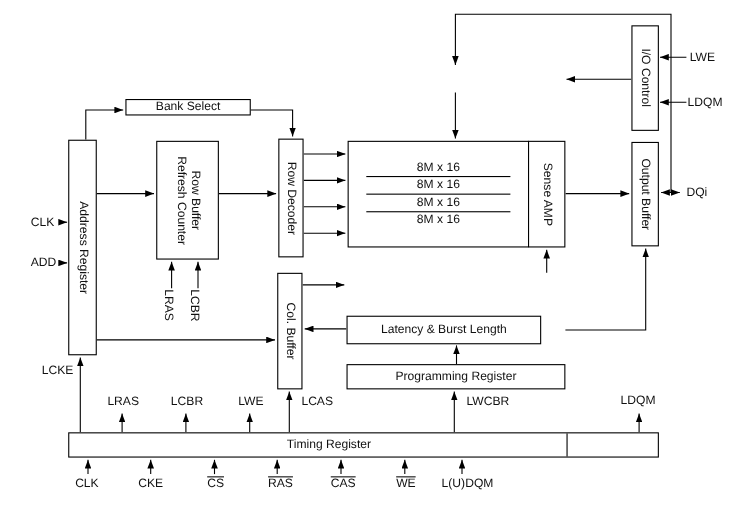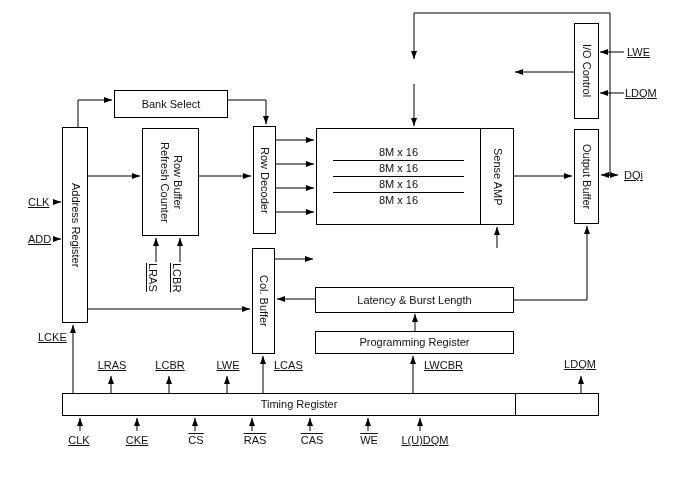--- a/index.html
+++ b/index.html
@@ -31,21 +31,20 @@
   .memrow {
     flex: 1 1 auto;
     display: flex; align-items: center; justify-content: center;
   }
   .memrow.divided { border-bottom: 1px solid #000000; }
   .lbl {
     position: absolute;
     font-size: 11px;
     line-height: 12px;
     white-space: nowrap;
-    text-decoration: underline;
   }
   .ctr { transform: translateX(-50%); }
   .ovl { text-decoration: overline; }
   .vlbl { writing-mode: vertical-rl; text-orientation: mixed; }
 </style>
 </head>
 <body>
 
 <div class="stage">
 
@@ -116,21 +115,21 @@
       <path d="M252 431 L252 418" marker-end="url(#arr)"></path>
       <path d="M310 431 L310 418" marker-end="url(#arr)"></path>
       <path d="M368 431 L368 418" marker-end="url(#arr)"></path>
       <path d="M420 431 L420 418" marker-end="url(#arr)"></path>
 
       <path d="M54 202 L61 202" marker-end="url(#arr)"></path>
       <path d="M54 239 L61 239" marker-end="url(#arr)"></path>
     </g>
   </svg>
 
-  <div class="box" style="left:114px; top:90px; width:114px; height:28px;">
+  <div class="box" style="left:114px; top:90px; width:114px; height:15px;">
     <span>Bank Select</span>
   </div>
 
   <div class="box" style="left:62px; top:127px; width:26px; height:196px;">
     <span class="vwrap">Address Register</span>
   </div>
 
   <div class="box" style="left:142px; top:128px; width:57px; height:108px;">
     <span class="vwrap">
       <div>Row Buffer</div>
@@ -168,21 +167,21 @@
 
   <div class="box" style="left:574px; top:129px; width:25px; height:95px;">
     <span class="vwrap">Output Buffer</span>
   </div>
 
   <div class="box" style="left:252px; top:248px; width:23px; height:106px;">
     <span class="vwrap">Col. Buffer</span>
   </div>
 
 
-  <div class="box" style="left:315px; top:287px; width:199px; height:26px;">
+  <div class="box" style="left:315px; top:287px; width:177px; height:26px;">
     <span>Latency &amp; Burst Length</span>
   </div>
 
   <div class="box" style="left:315px; top:331px; width:199px; height:23px;">
     <span>Programming Register</span>
   </div>
 
   <div class="box" style="left:62px; top:393px; width:537px; height:23px; justify-content:flex-start;">
     <div style="position:absolute; left:0; top:0; width:472px; height:100%; display:flex; align-items:center; justify-content:center;">
       <span>Timing Register</span>

